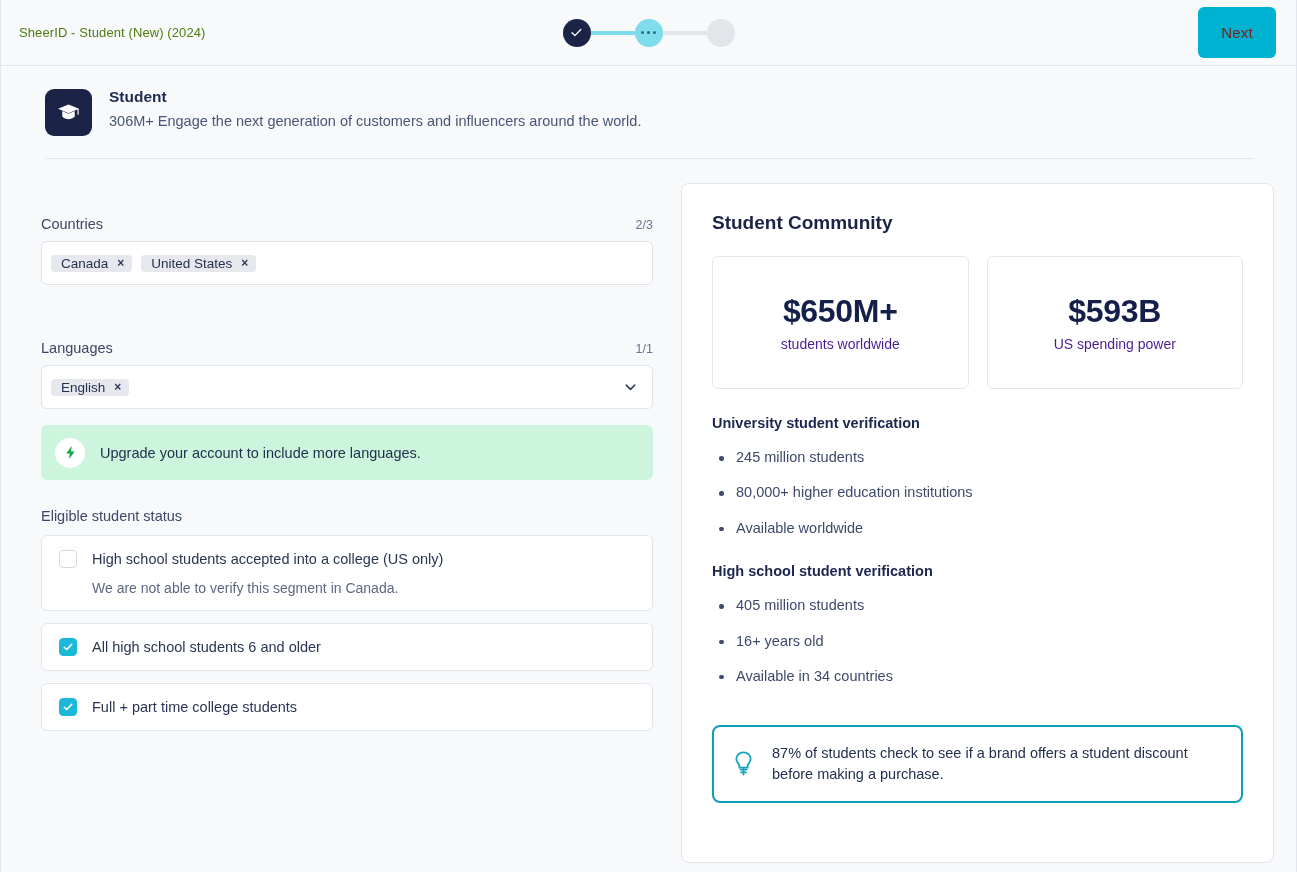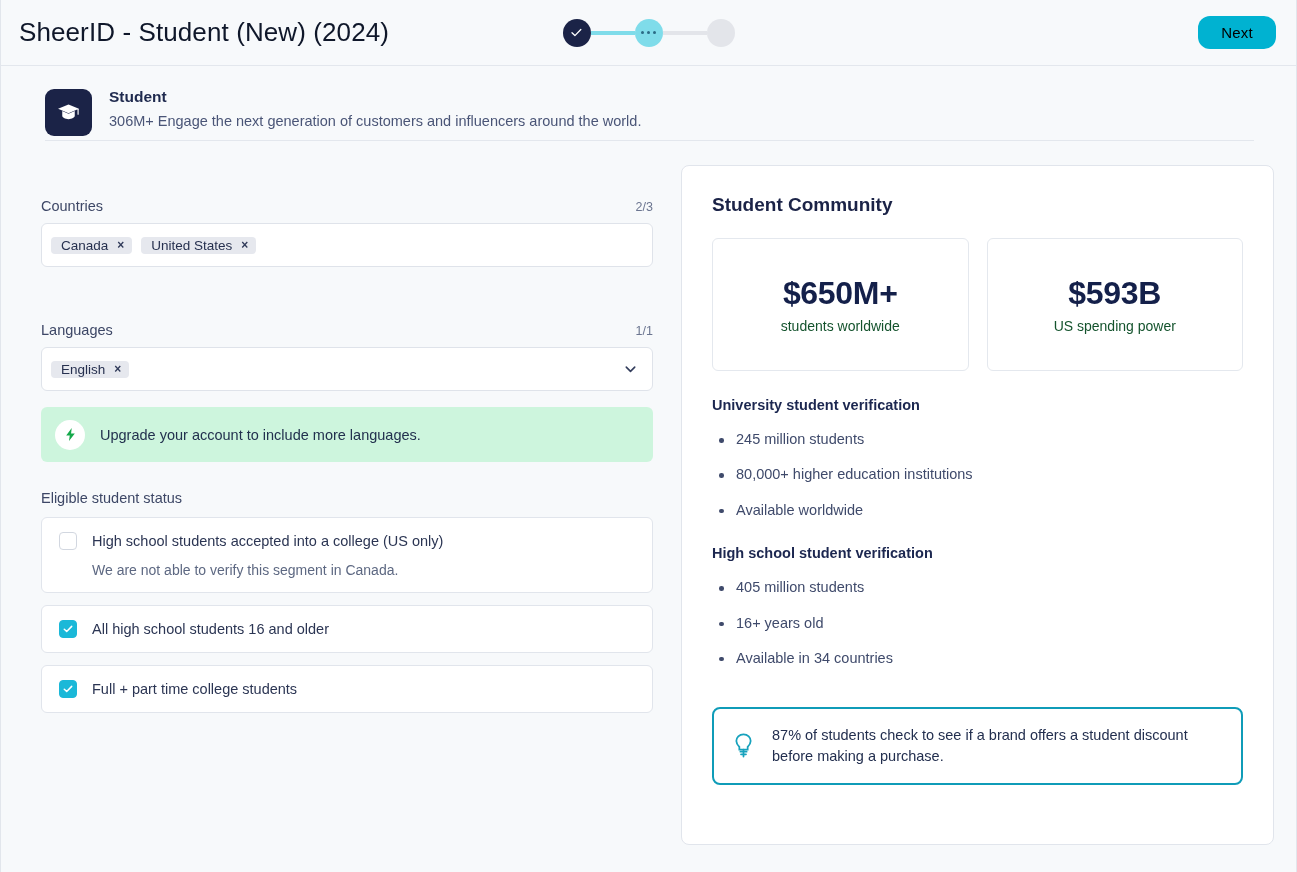--- a/index.html
+++ b/index.html
@@ -31,22 +31,22 @@
     height: 66px;
     background: #f7f9fb;
     border-bottom: 1px solid #e3e7ed;
     display: flex;
     align-items: center;
     padding: 0 20px 0 18px;
     position: relative;
   }
 
   .topbar-title {
-    font-size: 26px;
-    color: #0f172a;
+    font-size: 13px;
+    color: #4d7c0f;
     letter-spacing: .1px;
     white-space: nowrap;
   }
 
   .stepper {
     position: absolute;
     left: 50%;
     transform: translateX(-50%);
     display: flex;
     align-items: center;
@@ -75,40 +75,40 @@
     background: #2b6b86; display: block;
   }
 
   .step-bar { width: 44px; height: 4px; flex: 0 0 auto; }
   .step-bar.filled { background: #7fdcea; }
   .step-bar.empty { background: #e3e5ea; }
 
   .next-btn {
     margin-left: auto;
     background: #00b2d1;
-    color: #000000;
+    color: #7f1d1d;
     border: none;
-    border-radius: 12px;
+    border-radius: 6px;
     width: 78px;
-    height: 33px;
+    height: 51px;
     font-size: 15px;
     font-family: "Liberation Sans", sans-serif;
     cursor: pointer;
     letter-spacing: .2px;
   }
 
   
   .prog-head {
     padding: 22px 22px 0 22px;
   }
   .prog-inner {
     display: flex;
     gap: 17px;
     align-items: flex-start;
-    padding-bottom: 4px;
+    padding-bottom: 22px;
     border-bottom: 1px solid #e3e7ed;
     margin: 0 20px 0 22px;
   }
   .prog-icon {
     width: 47px; height: 47px;
     border-radius: 9px;
     background: #1b2347;
     display: flex; align-items: center; justify-content: center;
     flex: 0 0 auto;
     margin-top: 1px;
@@ -278,21 +278,21 @@
     align-items: center;
     justify-content: center;
     gap: 6px;
   }
   .stat-value {
     font-size: 32px;
     font-weight: bold;
     color: #14204a;
     letter-spacing: -.3px;
   }
-  .stat-label { font-size: 14px; color: #14532d; }
+  .stat-label { font-size: 14px; color: #4c1d95; }
 
   .sub-head {
     font-size: 14.5px;
     font-weight: bold;
     color: #1b2category; color: #1b2category; color: #1c2750;
     margin-top: 26px;
     margin-bottom: 4px;
   }
   ul.bullets { list-style: none; margin: 0; padding: 0; }
   ul.bullets li {
@@ -434,21 +434,21 @@
         <div class="opt-sub">We are not able to verify this segment in Canada.</div>
       </div>
 
       <div class="opt-card">
         <div class="opt-row">
           <span class="cbox on">
             <svg viewBox="0 0 12 12">
                 <path d="M2.3 6.2 L4.7 8.5 L9.7 3.4" fill="none" stroke="#ffffff" stroke-width="1.5" stroke-linecap="round" stroke-linejoin="round"></path>
               </svg>
           </span>
-          <span class="opt-text">All high school students 16 and older</span>
+          <span class="opt-text">All high school students 6 and older</span>
         </div>
       </div>
 
       <div class="opt-card">
         <div class="opt-row">
           <span class="cbox on">
             <svg viewBox="0 0 12 12">
                 <path d="M2.3 6.2 L4.7 8.5 L9.7 3.4" fill="none" stroke="#ffffff" stroke-width="1.5" stroke-linecap="round" stroke-linejoin="round"></path>
               </svg>
           </span>

